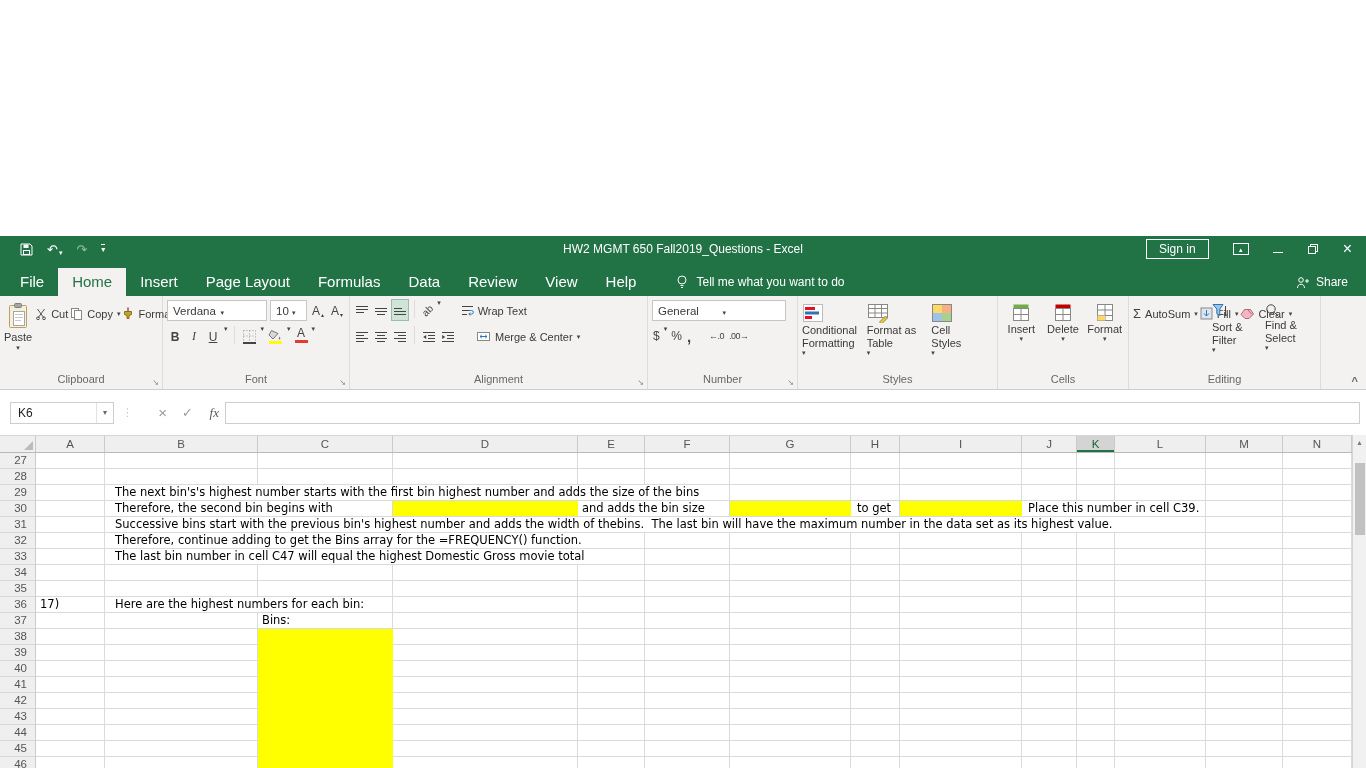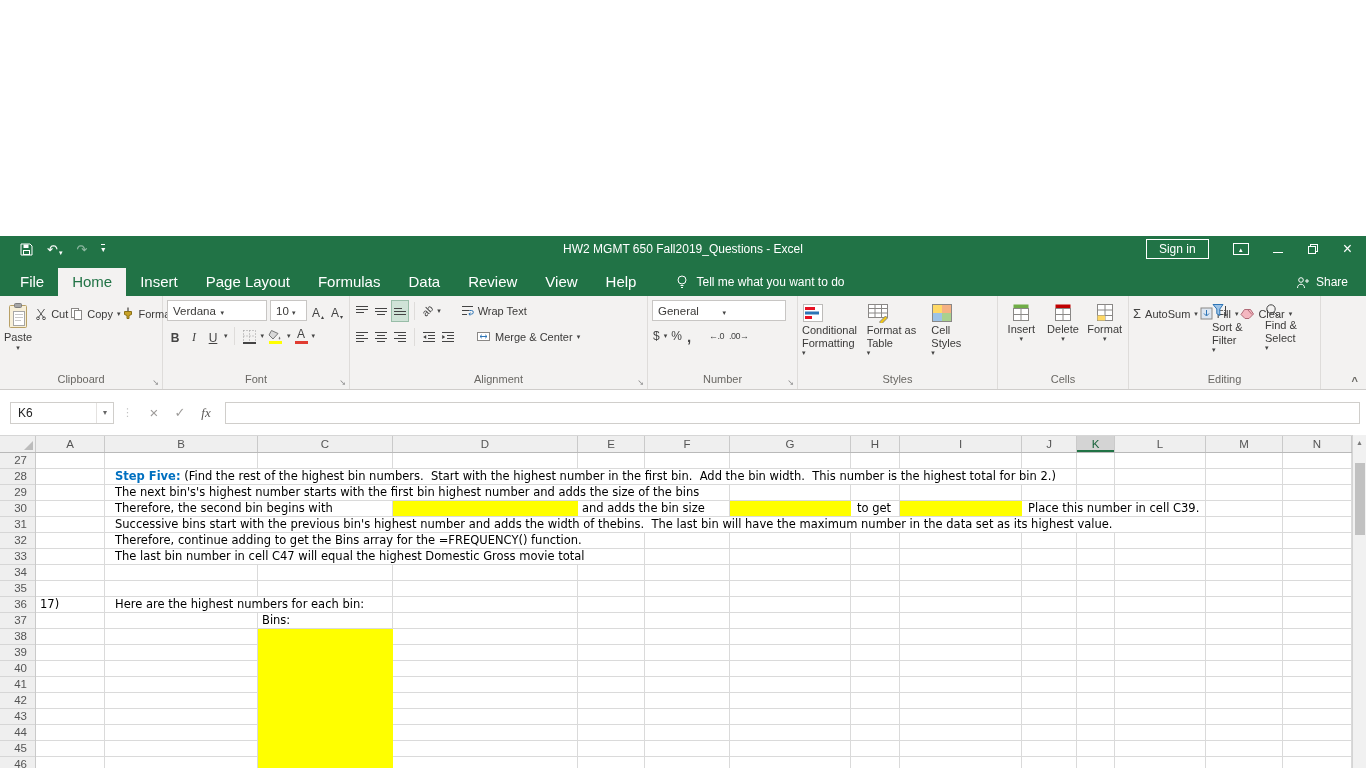--- a/index.html
+++ b/index.html
@@ -43,21 +43,21 @@
   .collapse-rib::after{content:"^"}
 
   .bigbtn{display:flex;flex-direction:column;align-items:center;width:46px;padding-top:2px;gap:2px;cursor:default}
   .bigbtn .bb-l{line-height:12px;text-align:center}
   .dd::after{content:"\25BE";font-size:7px;color:#444;margin-left:2px}
   .ddb{font-size:7px;color:#444;line-height:6px}
   .ddb::after{content:"\25BE"}
   .vstack{display:flex;flex-direction:row;gap:2px;padding-top:3px}
   .sbtn{display:flex;align-items:center;gap:4px;height:21px;white-space:nowrap;cursor:default}
 
-  .rowflex{display:flex;align-items:center;gap:3px}
+  .rowflex{display:flex;gap:3px}
   .combo{height:21px;background:#fff;border:1px solid #c8c6c4;display:flex;align-items:center;font-size:11.5px;padding-left:5px}
   .combo span{flex:1}
   .combo .dd{margin-right:2px}
   .fbtn{display:inline-flex;align-items:flex-end;justify-content:center;min-width:16px;height:18px;font-size:12px;color:#444;cursor:default}
   .fbtn.bold{font-weight:bold}
   .fbtn.italic{font-style:italic;font-family:"Liberation Serif",serif}
   .fbtn.und{text-decoration:underline}
   .fbtn .sup{font-size:6px;margin-left:1px}
   .sup-a::after{content:"\25B4";font-size:6px}
   .sup-b::after{content:"\25BE";font-size:6px}
@@ -80,21 +80,21 @@
   .cellbtn{display:flex;flex-direction:column;align-items:center;width:40px;padding-top:3px;gap:1px;cursor:default}
 
   
   .fstrip{height:45px;background:#fff;display:flex;align-items:center;padding:0 6px 0 10px}
   .namebox{width:104px;height:22px;border:1px solid #d0cecb;background:#fff;display:flex;align-items:center;font-size:12px;color:#222}
   .namebox .nb-t{flex:1;padding-left:7px}
   .nb-dd{width:17px;height:100%;border-left:1px solid #e4e2e0;display:flex;align-items:center;justify-content:center}
   .nb-dd::after{content:"\25BE";font-size:8px;color:#666}
   .fdots{color:#c2c2c2;font-size:11px;margin:0 8px}
   .fdots::after{content:"\22EE"}
-  .fbx{width:26px;text-align:center;color:#9d9b99;font-size:13px;cursor:default}
+  .fbx{width:26px;text-align:right;color:#9d9b99;font-size:13px;cursor:default}
   .fbx.x::after{content:"\D7";font-size:15px}
   .fbx.ck::after{content:"\2713"}
   .fbx.fx{font-style:italic;font-family:"Liberation Serif",serif;color:#5a5856;font-size:13px}
   .finput{flex:1;height:22px;border:1px solid #d0cecb;margin-left:6px;outline:none;font-size:12px;padding:0 5px;font-family:"DejaVu Sans",sans-serif}
 
   
   .sheet{position:absolute;top:199px;left:0;width:1366px;height:333px;background:#fff}
   .col-headers{display:flex;height:18px;width:1352px;background:#efefef;border-top:1px solid #d6d6d6;border-bottom:1px solid #b9b9b9}
   .corner{width:36px;flex:none;border-right:1px solid #cacaca;position:relative}
   .corner::after{content:"";position:absolute;right:2px;bottom:2px;border-left:9px solid transparent;border-bottom:9px solid #bcbcbc}
@@ -533,21 +533,20 @@
             <div class="vline" style="left: 1205px;"></div>
             <div class="vline" style="left: 1282px;"></div>
             <div class="vline" style="left: 1351px;"></div>
           </div>
 
       <div class="yc" style="left:393px;top:48px;width:185px;height:15px"></div>
       <div class="yc" style="left:730px;top:48px;width:121px;height:15px"></div>
       <div class="yc" style="left:900px;top:48px;width:122px;height:15px"></div>
       <div class="yc" style="left:258px;top:176px;width:135px;height:139px"></div>
 
-      <div class="ct" style="left:113px;top:16px"><span class="step">Step Five:</span><span> (Find the rest of the highest bin numbers.  Start with the highest number in the first bin.  Add the bin width.  This number is the highest total for bin 2.)</span></div>
       <div class="ct" style="left:113px;top:32px">The next bin's's highest number starts with the first bin highest number and adds the size of the bins</div>
       <div class="ct" style="left:113px;top:48px">Therefore, the second bin begins with</div>
       <div class="ct" style="left:580px;top:48px">and adds the bin size</div>
       <div class="ct" style="left:855px;top:48px">to get</div>
       <div class="ct" style="left:1026px;top:48px">Place this number in cell C39.</div>
       <div class="ct" style="left:113px;top:64px">Successive bins start with the previous bin's highest number and adds the width of thebins.  The last bin will have the maximum number in the data set as its highest value.</div>
       <div class="ct" style="left:113px;top:80px">Therefore, continue adding to get the Bins array for the =FREQUENCY() function.</div>
       <div class="ct" style="left:113px;top:96px">The last bin number in cell C47 will equal the highest Domestic Gross movie total</div>
       <div class="ct" style="left:38px;top:144px">17)</div>
       <div class="ct" style="left:113px;top:144px">Here are the highest numbers for each bin:</div>

